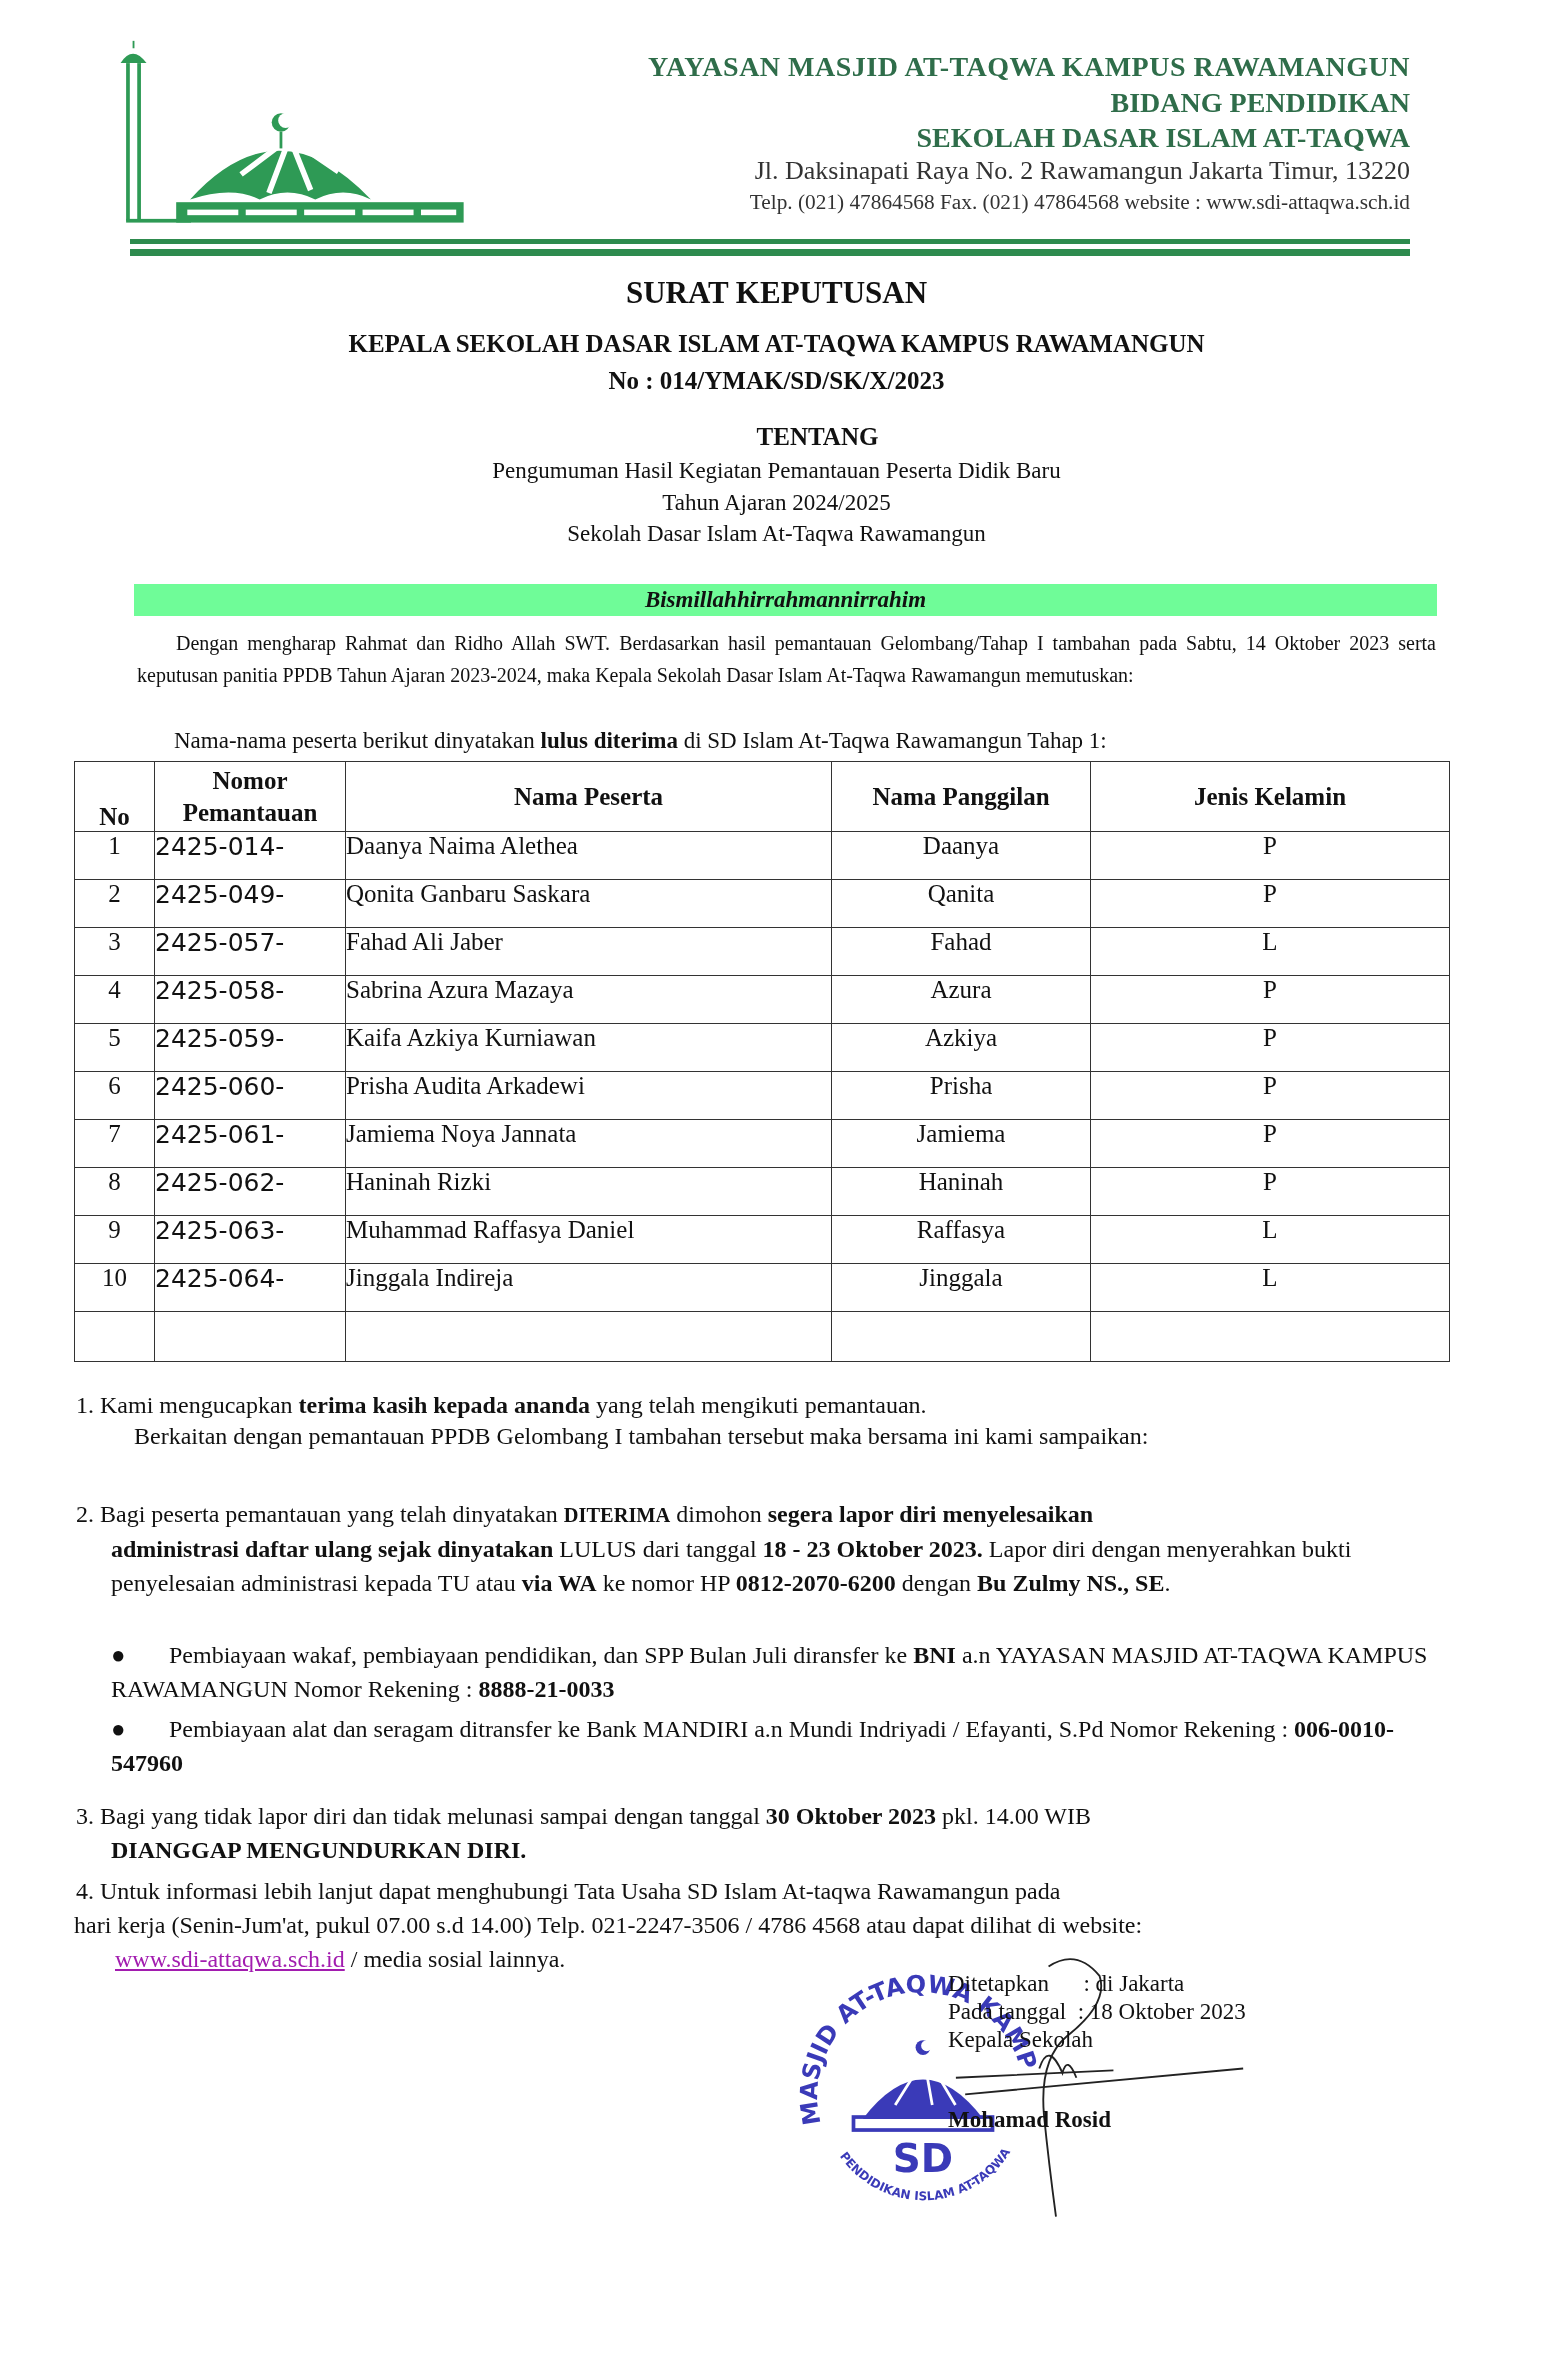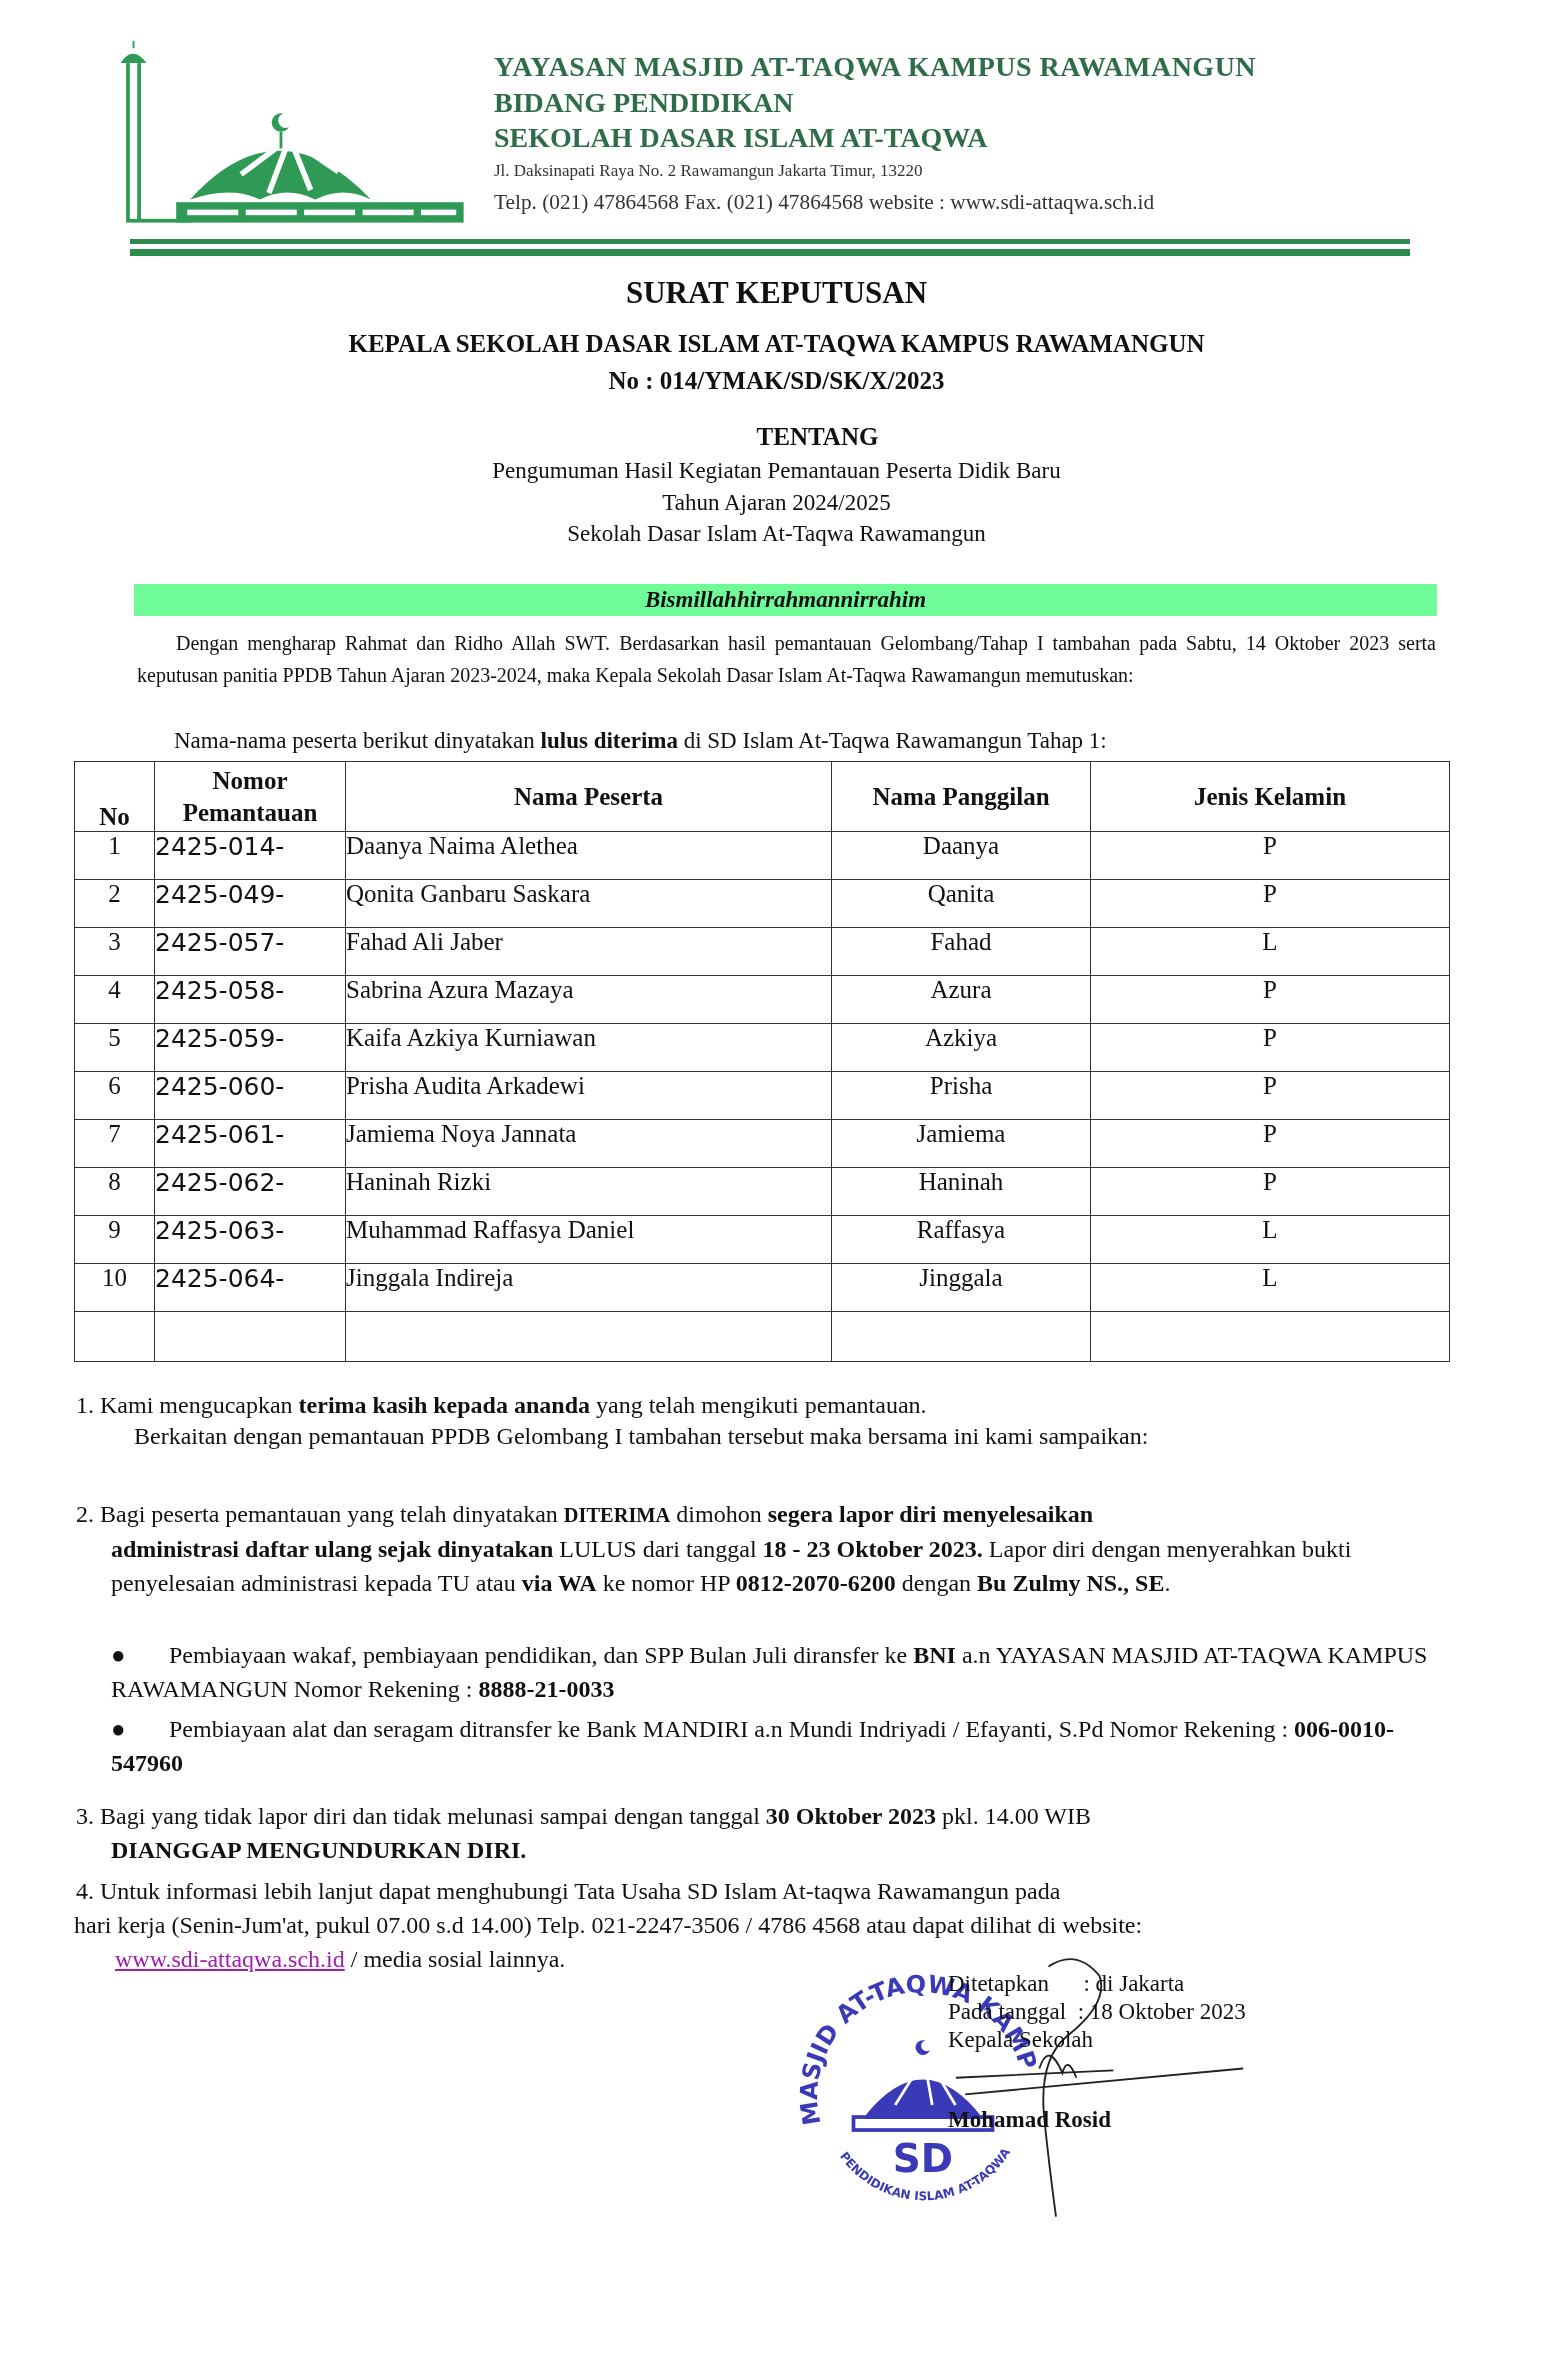--- a/index.html
+++ b/index.html
@@ -2,25 +2,25 @@
 <html style="font-size:15px"><head>
 <meta charset="utf-8">
 <style>
   html, body { margin: 0; padding: 0; background: #ffffff; }
   body { width: 1553px; height: 2375px; position: relative; overflow: hidden;
          font-family: "Liberation Serif", "DejaVu Serif", serif; color: #111; }
   .abs { position: absolute; }
 
   
   .lh-logo { left: 102px; top: 37px; width: 408px; height: 195px; }
-  .lh-text { left: 494px; top: 48px; width: 937px; text-align: left; color: #2f6d4a; }
+  .lh-text { left: 473px; top: 48px; width: 937px; text-align: right; color: #2f6d4a; }
   .lh-line1 { font-size: 28px; font-weight: bold; letter-spacing: 0.5px; line-height: 37px; }
   .lh-line2 { font-size: 28px; font-weight: bold; line-height: 35px; }
   .lh-line3 { font-size: 28px; font-weight: bold; line-height: 35px; }
-  .lh-line4 { font-size: 17px; line-height: 32px; color: #333; }
+  .lh-line4 { font-size: 26px; line-height: 32px; color: #333; }
   .lh-line5 { font-size: 21.3px; line-height: 30px; color: #333; }
   .lh-rule1 { left: 130px; top: 239px; width: 1280px; height: 4.6px; background: #2e8b4e; }
   .lh-rule2 { left: 130px; top: 249px; width: 1280px; height: 6.5px; background: #2e8b4e; }
 
   
   .title-block { left: 0; width: 1553px; text-align: center; }
   .t-main { top: 275px; font-size: 31px; font-weight: bold; }
   .t-sub { top: 330px; font-size: 25px; font-weight: bold; }
   .t-no { top: 367px; font-size: 25px; font-weight: bold; }
   .t-tentang { top: 423px; font-size: 25px; font-weight: bold; padding-left: 41px; }

